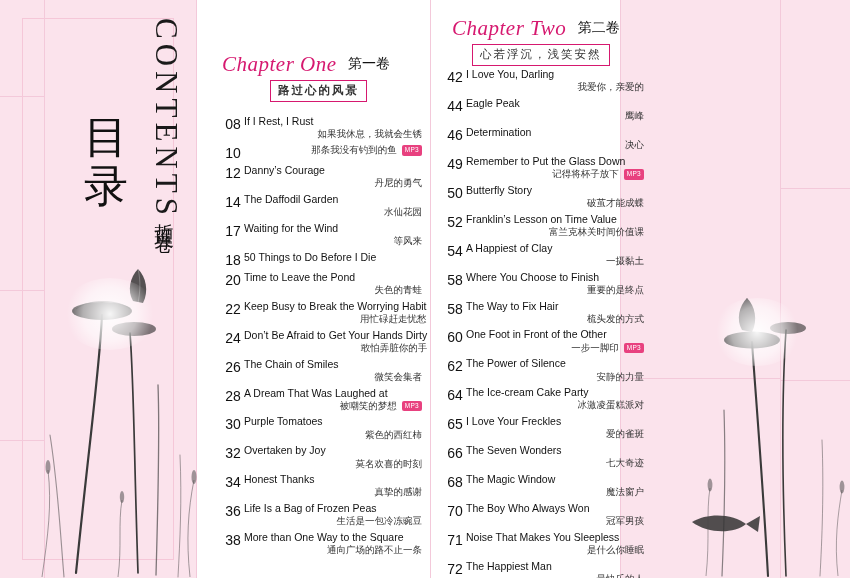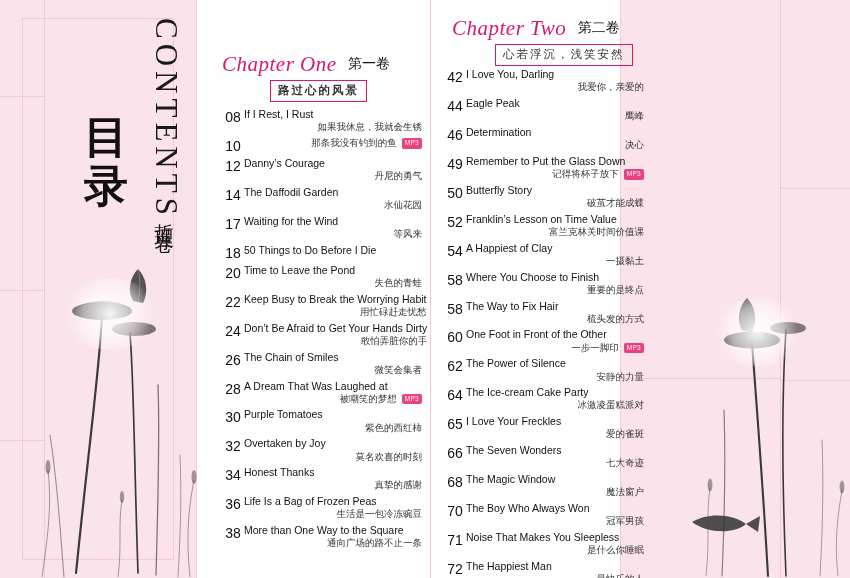--- a/index.html
+++ b/index.html
@@ -67,21 +67,21 @@
     color: #1a1a1a;
     font-weight: 400;
   }
   .mulu {
     position: absolute;
     left: 76px;
     top: 112px;
     width: 62px;
     font-family: "DejaVu Serif", serif;
     font-size: 44px;
-    font-weight: bold;
+    font-weight: normal;
     line-height: 1.12;
     color: #111;
     text-align: center;
     letter-spacing: 2px;
   }
   .zheli {
     position: absolute;
     left: 148px;
     top: 208px;
     width: 30px;
@@ -286,26 +286,26 @@
     <div style="margin-left:48px;font-weight:bold;">
       <span class="chapter-sub">路过心的风景</span>
     </div>
   </div>
 
   <div class="chapter-block" style="left:452px; top:16px; width:200px;">
     <div>
       <span class="chapter-script">Chapter Two</span>
       <span class="chapter-cn">第二卷</span>
     </div>
-    <div style="margin-left:43px;">
+    <div style="margin-left:20px;">
       <span class="chapter-sub">心若浮沉，浅笑安然</span>
     </div>
   </div>
 
-  <div class="toc" id="toc-one" style="left:222px; top:108px; width:200px;">
+  <div class="toc" id="toc-one" style="left:222px; top:115px; width:200px;">
       <div class="toc-row">
         <div class="toc-num">08</div>
         <div class="toc-texts">
           <div class="toc-en">If I Rest, I Rust</div>
           <div class="toc-cn">
             <span>如果我休息，我就会生锈</span>
           </div>
         </div>
       </div>
       <div class="toc-row">

